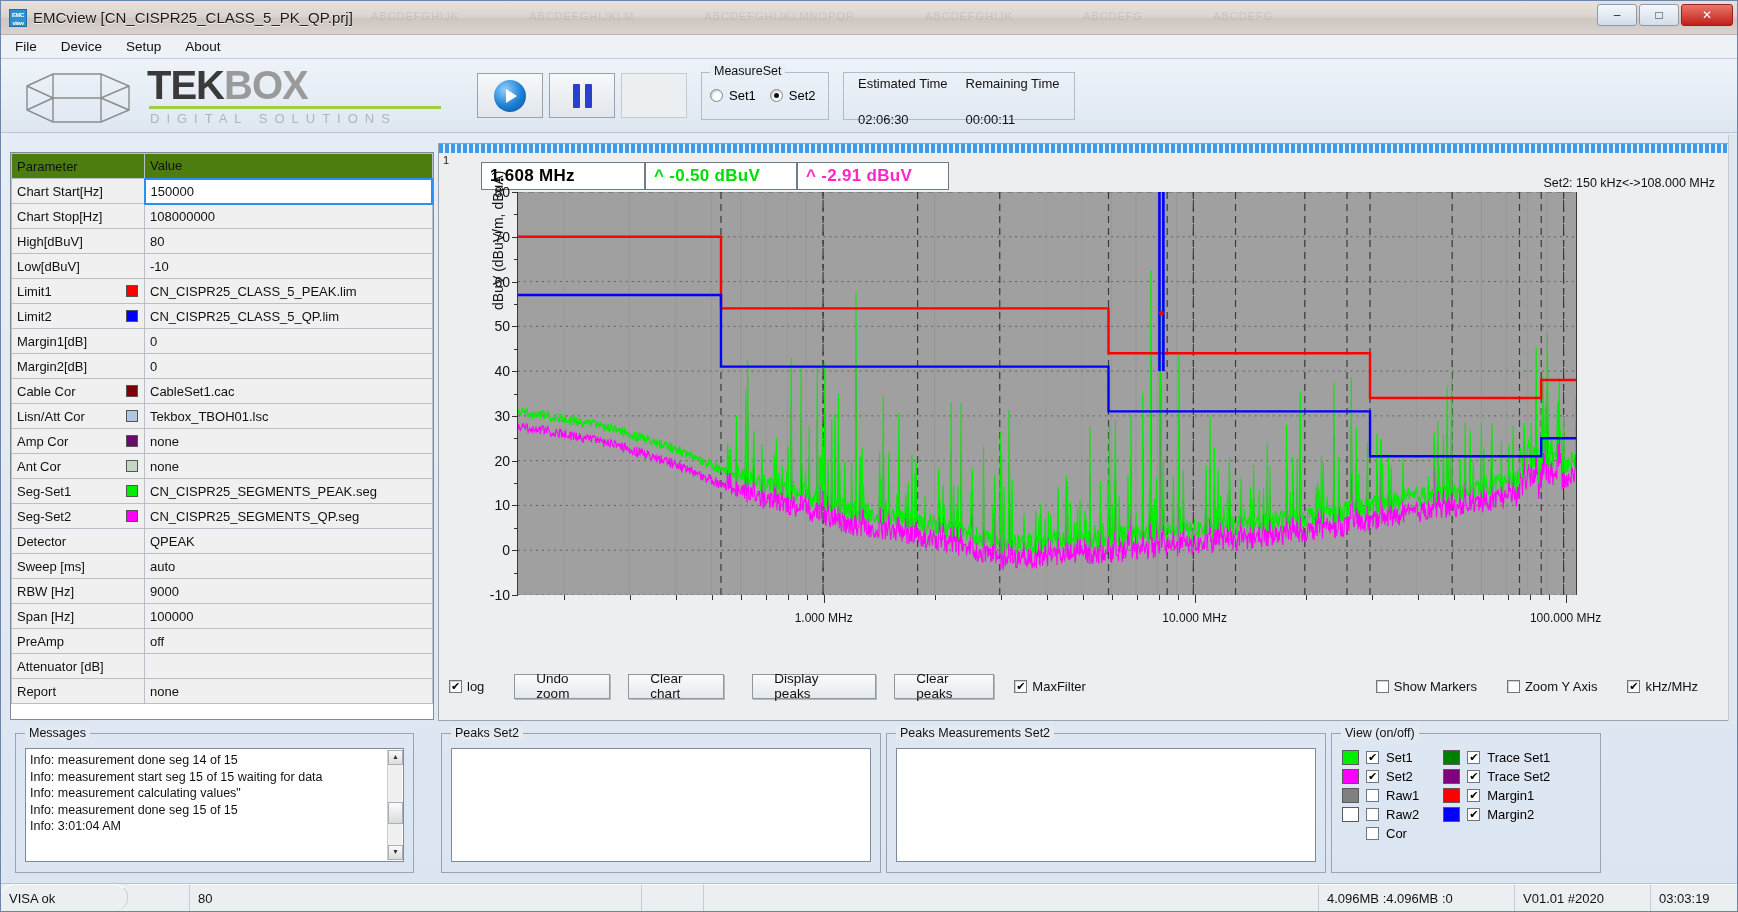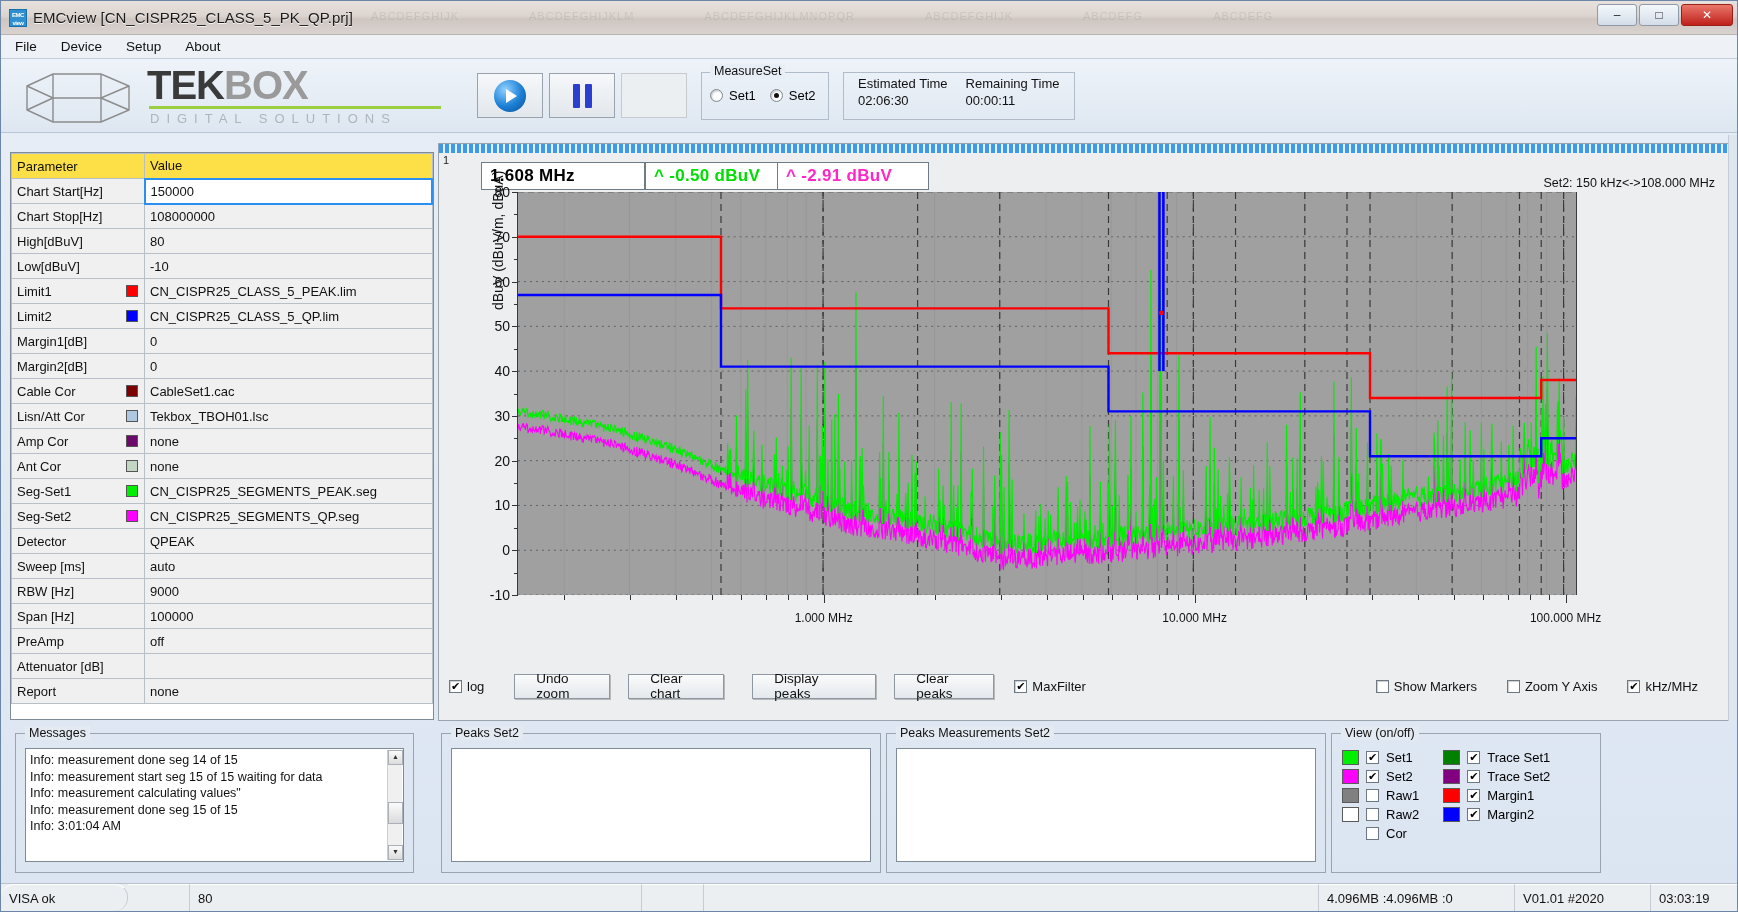--- a/index.html
+++ b/index.html
@@ -102,34 +102,34 @@
   .radio .r{
     width:13px;height:13px;border-radius:50%;
     background:#fff;border:1px solid #7d8893; display:flex;align-items:center;justify-content:center;
     box-shadow: inset 1px 1px 2px rgba(0,0,0,.25);
   }
   .radio .r.on:after{ content:""; width:5px;height:5px;border-radius:50%;background:#111;}
   .timebox{
     margin-left:14px; height:48px; border:1px solid #b0bcc9;
     display:flex; padding:0 14px; gap:18px; align-items:flex-start; padding-top:3px;
   }
-  .timecol{ display:flex;flex-direction:column; font-size:13px; color:#111; gap:2px;}
+  .timecol{ display:flex;flex-direction:column; font-size:13px; color:#111; gap:21px;}
   
   #main{ position:absolute; top:134px; left:0; width:1738px; height:586px; }
   
   #paramwrap{
     position:absolute; left:9px; top:17px; width:424px; height:568px;
     background:#fff; border:1px solid #7f8b98;
   }
   table.params{ border-collapse:collapse; width:100%; font-size:13px;}
   table.params td{
     border:1px solid #b7bfc8; height:25px; padding:1px 5px; color:#111;
     white-space:nowrap; overflow:hidden;
   }
-  table.params tr.hdr td{ background:#fde047; font-weight:normal;margin-left:7px;}
+  table.params tr.hdr td{ background:#4d7c0f; font-weight:normal;margin-left:7px;}
   td.k{ width:133px; background:#f0f0f0; position:relative;}
   td.v{ background:#f0f0f0;}
   tr.hdr td.k, tr.hdr td.v{ background:#f0f0f0; }
   .swatch{ position:absolute; right:6px; top:6px; width:12px;height:12px;border:1px solid #555;}
   td.vedit{
     background:#fff; border:2px solid #2a8ff0 !important; color:#111; padding-left:4px;
   }
   
   #chartpanel{
     position:absolute; left:437px; top:8px; width:1292px; height:578px;
@@ -140,21 +140,21 @@
     background: repeating-linear-gradient(90deg,#3d9ae8 0 4px,#e8f1fa 4px 6px);
   }
   #chartlabel1{ position:absolute; left:4px; top:10px; font-size:11px; color:#222;}
   .marker-box{
     position:absolute; top:18px; height:28px; background:#fff;
     border:1px solid #6f7b86; display:flex;align-items:center; padding-left:8px;
     font-size:17px; font-weight:bold; letter-spacing:.3px;
   }
   #mk-freq{ left:42px; width:164px; color:#000;}
   #mk-v1{ left:206px; width:152px; color:#00dd00;}
-  #mk-v2{ left:338px; width:152px; color:#ff26c8;}
+  #mk-v2{ left:358px; width:152px; color:#ff26c8;}
   #setrange{
     position:absolute; right:14px; top:32px; font-size:12.5px; color:#111;
   }
   
   #plot{
     position:absolute; left:78px; top:48px; width:1060px; height:403px;
     background:#a0a0a0; border-left:1px solid #3a3a3a; border-right:1px solid #3a3a3a;
   }
   #plotframe{ position:absolute; left:0; top:0; width:100%; height:100%;}
   #ylabel{

